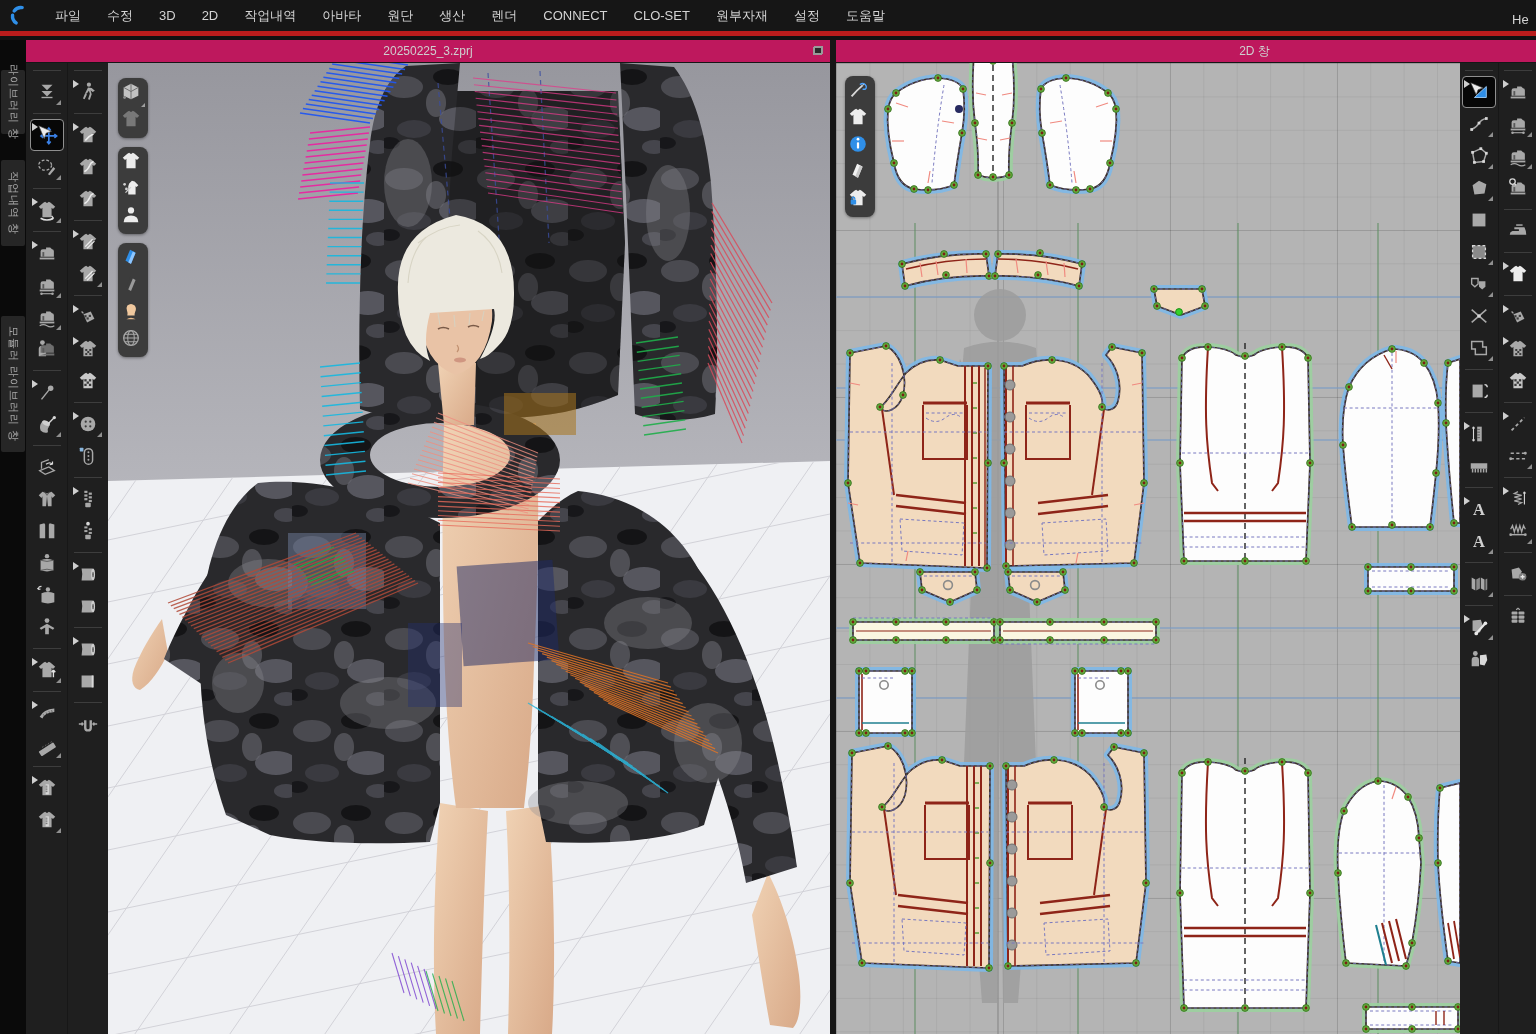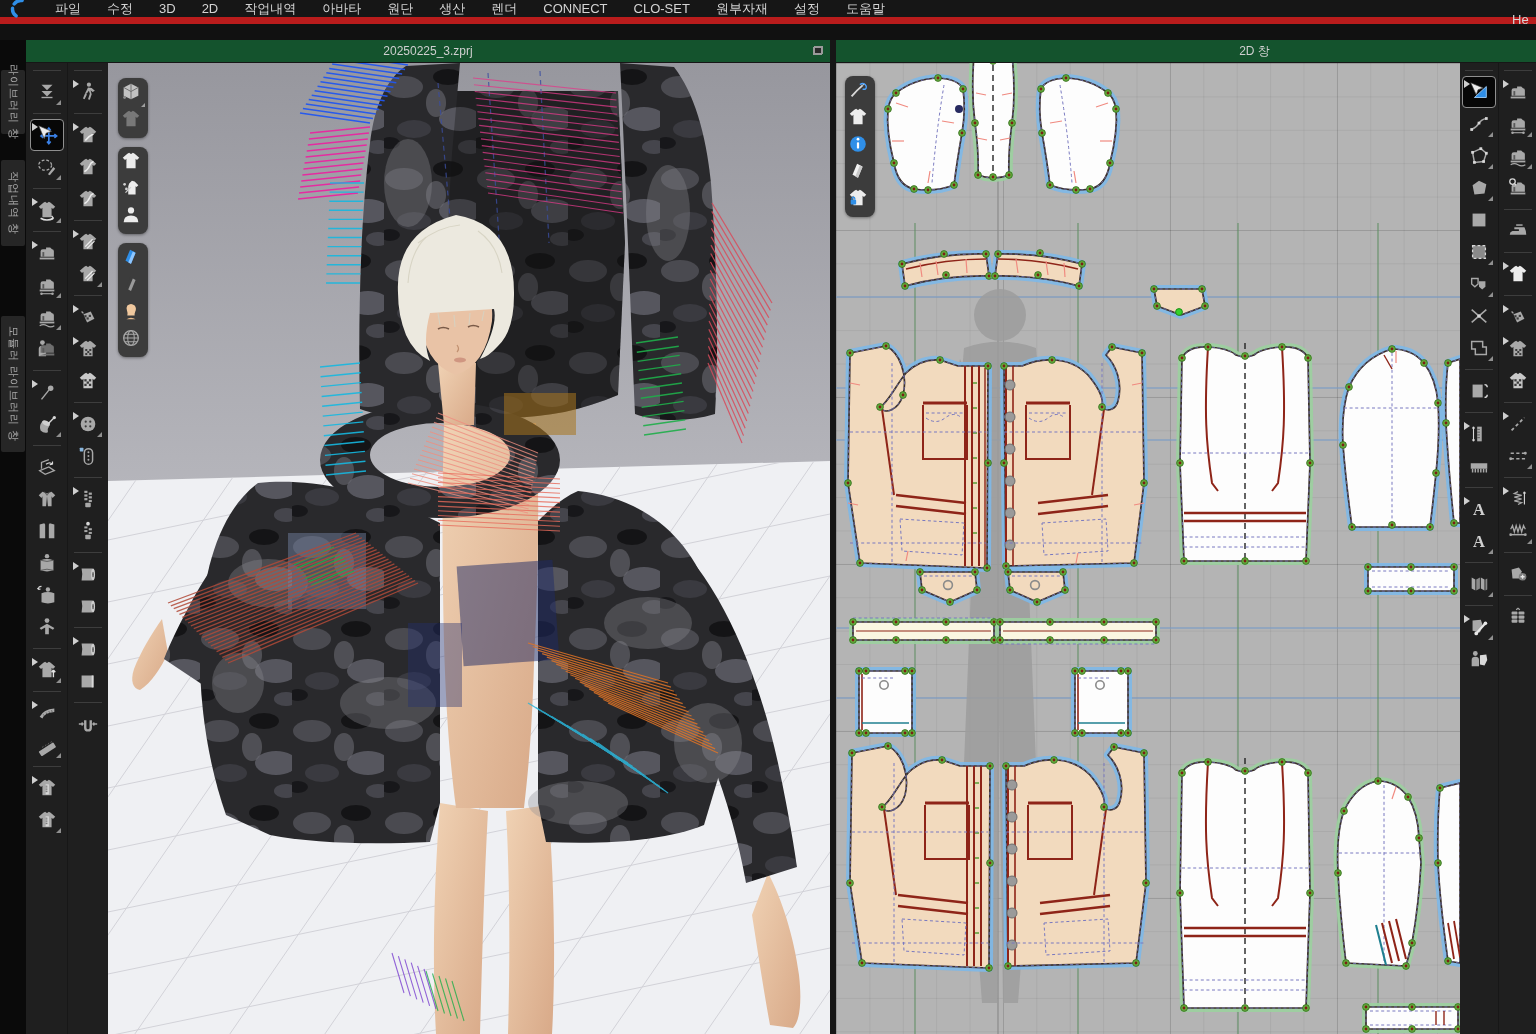--- a/index.html
+++ b/index.html
@@ -1,35 +1,35 @@
 <!DOCTYPE html>
 <html><head>
 <meta charset="utf-8">
 <style>
   * { margin:0; padding:0; box-sizing:border-box; }
   html,body { width:1536px; height:1034px; overflow:hidden; background:#111;
     font-family:"Liberation Sans","DejaVu Sans",sans-serif; }
 
   
-  #menubar { position:absolute; left:0; top:0; width:1536px; height:24px;
-    background:#161616; border-bottom:7px solid #b91c1c; display:flex; align-items:center; z-index:50; }
+  #menubar { position:absolute; left:0; top:0; width:1536px; height:36px;
+    background:#161616; border-bottom:5px solid #b91c1c; display:flex; align-items:center; z-index:50; }
   #logo { width:42px; height:40px; display:flex; align-items:center; justify-content:center; }
   .menu-item { color:#d4d4d4; font-size:13px; padding:0 13px; height:40px; line-height:40px;
     cursor:default; white-space:nowrap; }
   #menubar-right { position:absolute; right:2px; top:0; height:40px; line-height:40px;
     color:#d4d4d4; font-size:13px; overflow:hidden; width:22px; }
 
   
   #side-strip { position:absolute; left:0; top:40px; width:26px; height:994px; background:#0a0a0a; }
   .vtab { position:relative; width:24px; margin-left:1px; background:#262626; border-radius:2px; }
   .vtab span { position:absolute; left:50%; top:50%; transform:translate(-50%,-50%) rotate(90deg);
     white-space:nowrap; color:#a8a8a8; font-size:11px; letter-spacing:1px; }
 
   
-  .titlebar { position:absolute; top:40px; height:23px; background:#14532d;
+  .titlebar { position:absolute; top:40px; height:23px; background:#be185d;
     border-bottom:1px solid #161616; color:#cfcfcf; font-size:12px;
     display:flex; align-items:center; justify-content:center; z-index:40; }
   #title3d { left:26px; width:804px; }
   #title2d { left:836px; width:837px; }
   .float-ico { position:absolute; right:7px; top:6px; width:10px; height:9px; }
   .float-ico::before { content:''; position:absolute; left:0; bottom:0; width:7px; height:6px; border:1px solid #9a9a9a; background:#2a2a2a; }
   .float-ico::after { content:''; position:absolute; right:0; top:0; width:7px; height:6px; border:1px solid #9a9a9a; }
 
   
   #tb3d { position:absolute; left:26px; top:63px; width:82px; height:971px; background:#1f1f1f; display:flex; }

